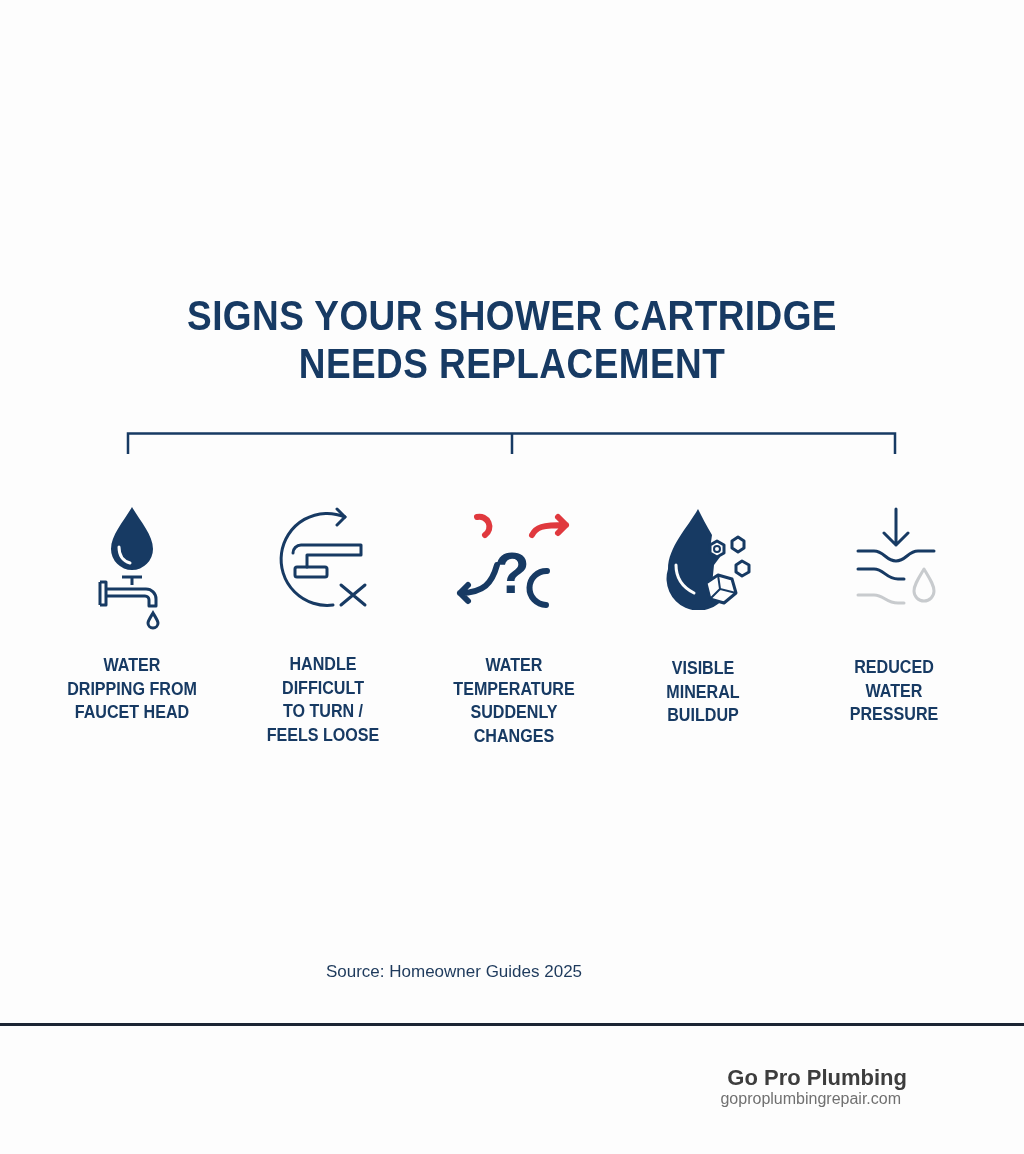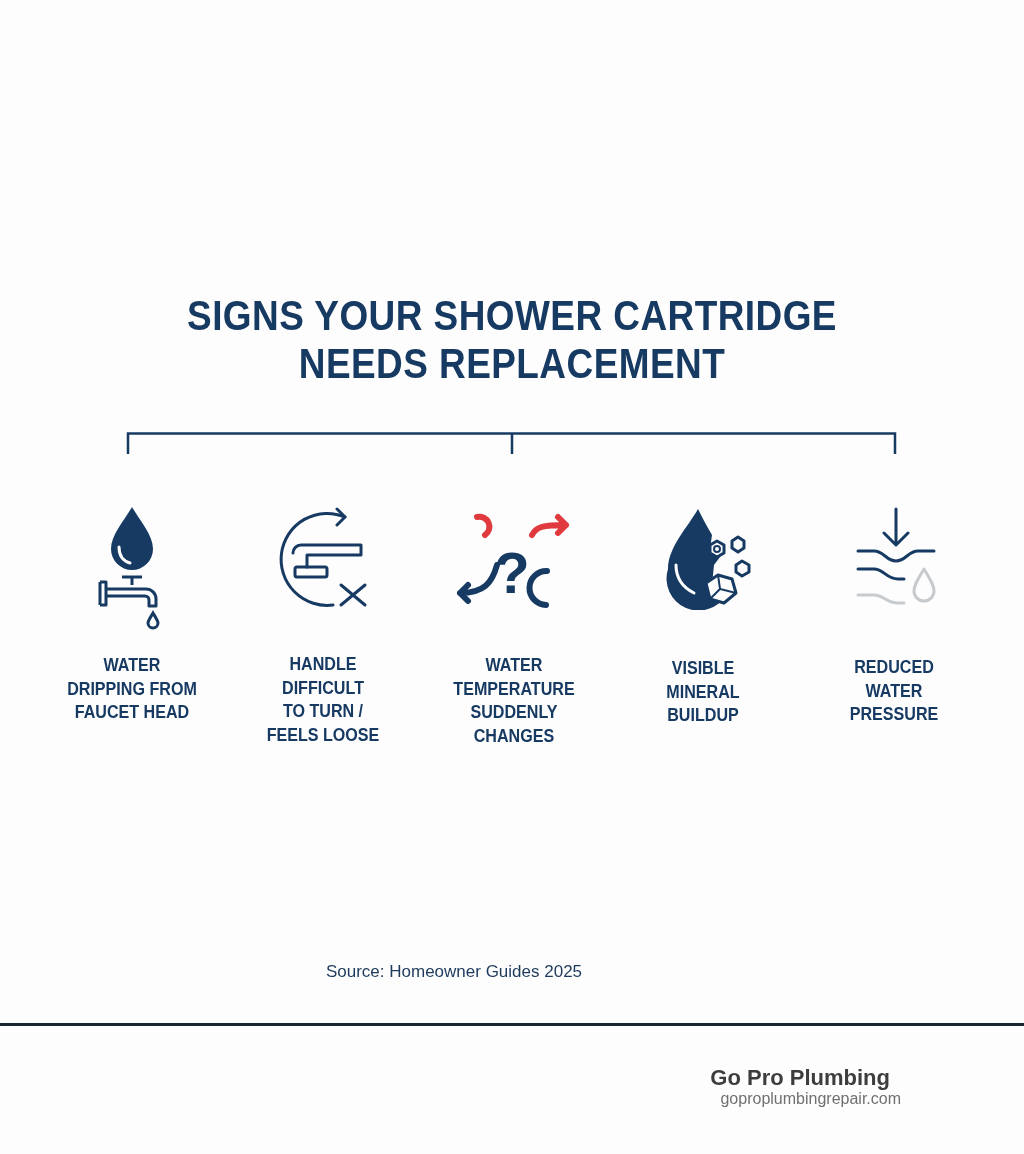--- a/index.html
+++ b/index.html
@@ -23,21 +23,21 @@
     transform: scaleX(0.92); transform-origin: center;
   }
   .source {
     position: absolute; top: 962px; left: 0; width: 908px; text-align: center;
     color: #1e3a5c; font-size: 17px;
   }
   .divider {
     position: absolute; left: 0; top: 1023px; width: 1024px; height: 3px; background: #1b2433;
   }
   .brand {
-    position: absolute; right: 134px; top: 1065px; text-align: right;
+    position: absolute; right: 117px; top: 1065px; text-align: right;
     color: #3d3d3d; font-weight: 700; font-size: 22px;
   }
   .url {
     position: absolute; right: 123px; top: 1090px; text-align: right;
     color: #707070; font-size: 16px;
   }
 </style>
 </head>
 <body>
 

